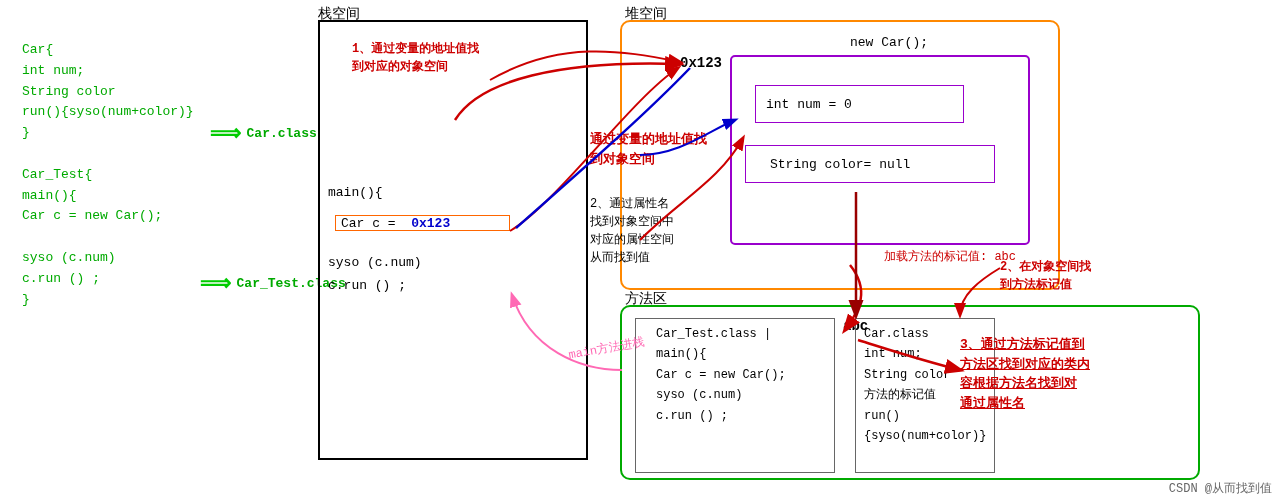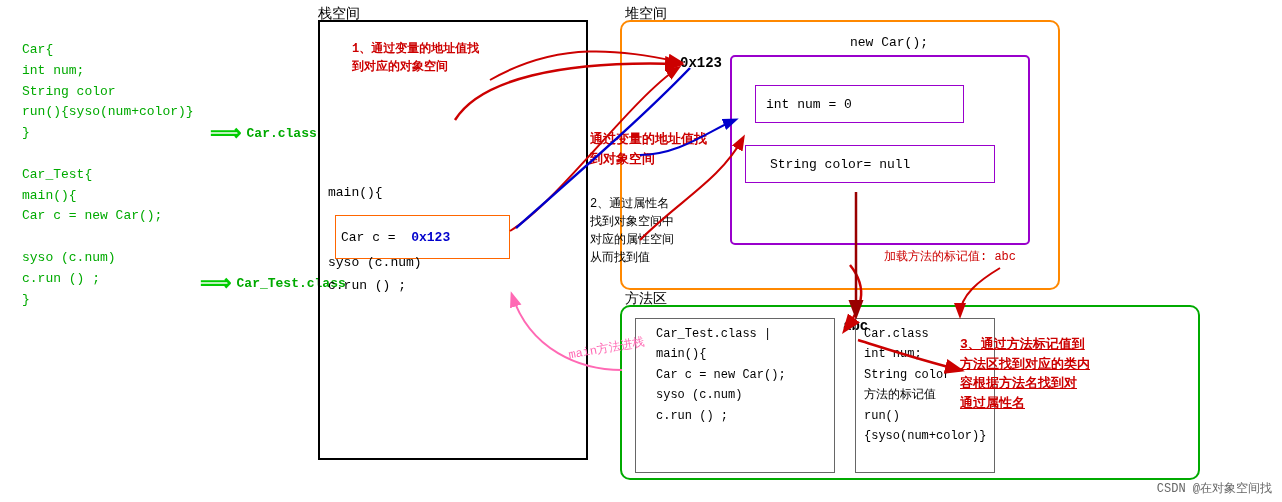--- a/index.html
+++ b/index.html
@@ -209,21 +209,21 @@
       font-size: 13px;
       color: #000;
     }
 
     
     .car-c-box {
       position: absolute;
       left: 335px;
       top: 215px;
       width: 175px;
-      height: 44px;
+      height: 16px;
       border: 1.5px solid #ff6600;
       background: transparent;
       display: flex;
       align-items: center;
       padding: 0 5px;
       font-size: 13px;
       color: #000;
     }
 
     .stack-syso {
@@ -449,31 +449,35 @@
 
   <div class="anno3">
     <div>2、通过属性名</div>
     <div>找到对象空间中</div>
     <div>对应的属性空间</div>
     <div>从而找到值</div>
   </div>
 
   <div class="load-method-label">加载方法的标记值: abc</div>
 
+  <div class="anno4">
+    <div>2、在对象空间找</div>
+    <div>到方法标记值</div>
+  </div>
 
   <div class="main-enter-stack">main方法进栈</div>
 
   <div class="anno5">
     <div>3、通过方法标记值到</div>
     <div>方法区找到对应的类内</div>
     <div>容根据方法名找到对</div>
     <div>通过属性名</div>
   </div>
 
-  <div class="csdn-watermark">CSDN @在对象空间找</div>
+  <div class="csdn-watermark">CSDN @从而找到值</div>
 
   <svg class="arrows-svg">
 
     <defs>
       <marker id="arrowRed" markerWidth="8" markerHeight="8" refX="6" refY="3" orient="auto">
         <path d="M0,0 L0,6 L8,3 z" fill="#cc0000"></path>
       </marker>
       <marker id="arrowBlue" markerWidth="8" markerHeight="8" refX="6" refY="3" orient="auto">
         <path d="M0,0 L0,6 L8,3 z" fill="#0000cc"></path>
       </marker>

